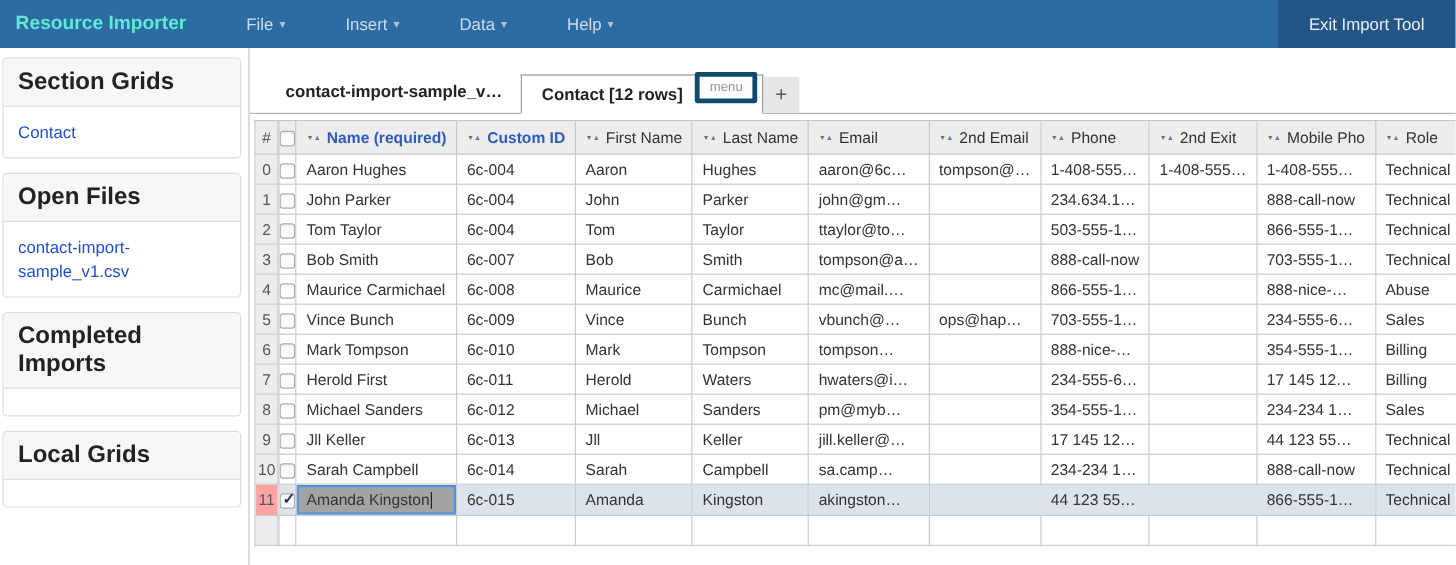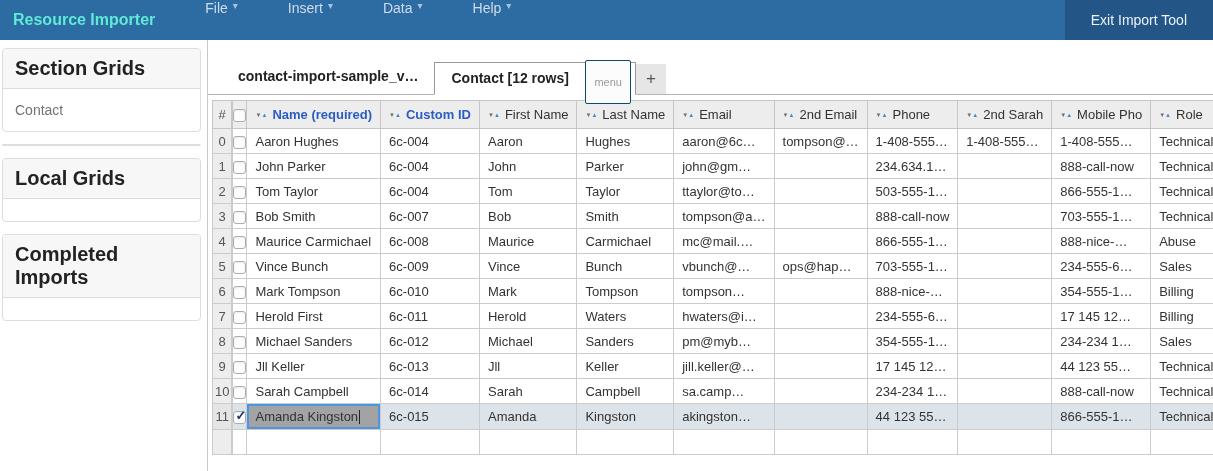--- a/index.html
+++ b/index.html
@@ -4,71 +4,71 @@
 <style>
   * { margin:0; padding:0; box-sizing:border-box; }
   html,body { width:1213px; height:471px; background:#fff; overflow:hidden;
               font-family:"Liberation Sans", sans-serif; }
 
   
   .navbar { height:40px; background:#2d6ba3; display:flex; align-items:stretch; }
   .brand { color:#5eead4; font-size:16px; font-weight:bold; display:flex; align-items:center;
            padding:0 14px 0 13px; }
   .nav-menus { display:flex; align-items:stretch; }
-  .nav-item { display:flex; align-items:flex-start; padding:0 14px; margin-left:22px;
+  .nav-item { display:flex; align-items:center; padding:0 14px; margin-left:22px;
               color:#cfdcec; font-size:14px; cursor:default; }
   .nav-caret { font-size:10px; margin-left:5px; color:#a8c3de; }
   .nav-exit { margin-left:auto; background:#235687; color:#e9f1fa; font-size:14px;
               display:flex; align-items:center; padding:0 26px; }
 
   
   .layout { display:flex; height:431px; }
   .sidebar { width:207px; padding:8px 6px 0 2px; flex:none; }
   .panel { border:1px solid #ddd; border-radius:4px; margin-bottom:12px; overflow:hidden;
            background:#fff; }
   .panel-header { padding:8px 12px; font-size:20px; font-weight:bold; color:#222;
                   background:#f7f7f7; border-bottom:1px solid #ddd; }
   .panel-body { padding:11px 12px; font-size:14px; line-height:20px; }
   .panel-body.empty { height:22px; padding:11px 12px; }
-  .side-link { color:#737373; text-decoration:none; overflow-wrap:break-word; display:block; }
+  .side-link { color:#1d4ed8; text-decoration:none; overflow-wrap:break-word; display:block; }
 
   .main { flex:1; border-left:1px solid #c8c8c8; border-right:1px solid #c8c8c8;
           margin-right:7px; background:#fff; }
 
   
   .tabstrip { position:relative; height:55px; border-bottom:1px solid #b5b5b5;
               display:flex; align-items:flex-end; padding-left:14px; }
   .tab { height:33px; line-height:31px; padding:0 16px; font-weight:bold; font-size:14px;
          color:#222; white-space:nowrap;margin-top:28px; }
   .tab.active { background:#fff; border:1px solid #999; border-bottom:1px solid #fff;
                 margin-bottom:-1px; padding-right:66px; position:relative; }
   .menu-btn { position:absolute; top:-3px; right:4px; font-size:11px; font-weight:normal;
-              color:#999; border:1px solid #0c4a6e; background:#fcfcfc; border-radius:2px;
-              padding:14px 8px; line-height:14px; }
+              color:#999; border:4px solid #0c4a6e; background:#fcfcfc; border-radius:2px;
+              padding:2px 8px; line-height:14px; }
   .add-btn { width:30px; height:30px; background:#e6e6e6; color:#555; font-size:17px;
              text-align:center; line-height:30px; font-weight:normal; }
 
   
   .grid-area { margin:5px 0 0 4px; }
   table { border-collapse:collapse; table-layout:fixed; font-size:13px; color:#333; }
   col.c-num{width:28px} col.c-gap{width:7px} col.c-check{width:23px}
   col.c-name{width:129px} col.c-custom{width:80px} col.c-first{width:82px}
   col.c-last{width:80px} col.c-email{width:80px} col.c-email2{width:80px}
   col.c-phone{width:80px} col.c-phone2{width:80px} col.c-mobile{width:80px}
   col.c-role{width:80px}
   th, td { border:1px solid #ccc; padding:0 8px; height:25px; text-align:left;
            white-space:nowrap; overflow:hidden; font-weight:normal; background:#fff; }
   thead th { background:#ededed; height:28px; border-color:#c6c6c6; }
   th.emph .hdr-label { color:#2b5cc4; font-weight:bold;margin-top:41px; }
   td.num, th.num { background:#ededed; color:#555; text-align:center; padding:0 2px; }
   td.gap, th.gap { border-top:none; border-bottom:none; border-left:none; border-right:none;
                    background:#fff; padding:0; }
   td.check, th.check { text-align:center; padding:0; }
   tr.selected td { background:#dde4e9; }
-  tr.selected td.num { background:#e5e5e5; }
+  tr.selected td.num { background:#fca5a5; }
   tr.selected td.gap { background:#fff; }
 
   .sort-icon { display:inline-block; margin-right:5px; position:relative; top:-2px; }
   .sort-icon .tri { font-size:6px; line-height:6px; }
   .sort-icon .tri-down { color:#707070; }
   .sort-icon .tri-up { color:#4a82cc; }
 
   .checkbox { position:relative; display:inline-block; width:13px; height:13px;
               border:1px solid #adadad; border-radius:3px; background:#fdfdfd;
               box-shadow:inset 0 1px 2px rgba(0,0,0,0.08); vertical-align:middle; }
@@ -110,27 +110,31 @@
 <div class="layout">
 
   <div class="sidebar">
     <div class="panel">
       <div class="panel-header">Section Grids</div>
       <div class="panel-body">
         <a class="side-link">Contact</a>
       </div>
     </div>
     <div class="panel">
+      <div class="panel-header">Open Files</div>
+      <div class="panel-body">
+        <a class="side-link">contact-import-sample_v1.csv</a>
+      </div>
+    </div>
+    <div class="panel">
+      <div class="panel-header">Completed Imports</div>
+      <div class="panel-body empty"></div>
     </div>
     <div class="panel">
       <div class="panel-header">Local Grids</div>
-      <div class="panel-body empty"></div>
-    </div>
-    <div class="panel">
-      <div class="panel-header">Completed Imports</div>
       <div class="panel-body empty"></div>
     </div>
   </div>
 
   <div class="main">
     <div class="tabstrip">
       <div class="tab">contact-import-sample_v…</div>
       <div class="tab active">
         <span>Contact [12 rows]</span>
         <span class="menu-btn">menu</span>
@@ -160,21 +164,21 @@
               <th class="num">#</th>
               <th class="gap"></th>
               <th class="check"><span class="checkbox"></span></th>
               <th class="emph"><span class="sort-icon"><span class="tri tri-down">▼</span><span class="tri tri-up">▲</span></span><span class="hdr-label">Name (required)</span></th>
               <th class="emph"><span class="sort-icon"><span class="tri tri-down">▼</span><span class="tri tri-up">▲</span></span><span class="hdr-label">Custom ID</span></th>
               <th><span class="sort-icon"><span class="tri tri-down">▼</span><span class="tri tri-up">▲</span></span><span class="hdr-label">First Name</span></th>
               <th><span class="sort-icon"><span class="tri tri-down">▼</span><span class="tri tri-up">▲</span></span><span class="hdr-label">Last Name</span></th>
               <th><span class="sort-icon"><span class="tri tri-down">▼</span><span class="tri tri-up">▲</span></span><span class="hdr-label">Email</span></th>
               <th><span class="sort-icon"><span class="tri tri-down">▼</span><span class="tri tri-up">▲</span></span><span class="hdr-label">2nd Email</span></th>
               <th><span class="sort-icon"><span class="tri tri-down">▼</span><span class="tri tri-up">▲</span></span><span class="hdr-label">Phone</span></th>
-              <th><span class="sort-icon"><span class="tri tri-down">▼</span><span class="tri tri-up">▲</span></span><span class="hdr-label">2nd Sarah</span></th>
+              <th><span class="sort-icon"><span class="tri tri-down">▼</span><span class="tri tri-up">▲</span></span><span class="hdr-label">2nd Exit</span></th>
               <th><span class="sort-icon"><span class="tri tri-down">▼</span><span class="tri tri-up">▲</span></span><span class="hdr-label">Mobile Pho</span></th>
               <th><span class="sort-icon"><span class="tri tri-down">▼</span><span class="tri tri-up">▲</span></span><span class="hdr-label">Role</span></th>
             </tr>
           </thead>
         <tbody>
             <tr>
               <td class="num">0</td>
               <td class="gap"></td>
               <td class="check"><span class="checkbox"></span></td>
               <td>Aaron Hughes</td>

